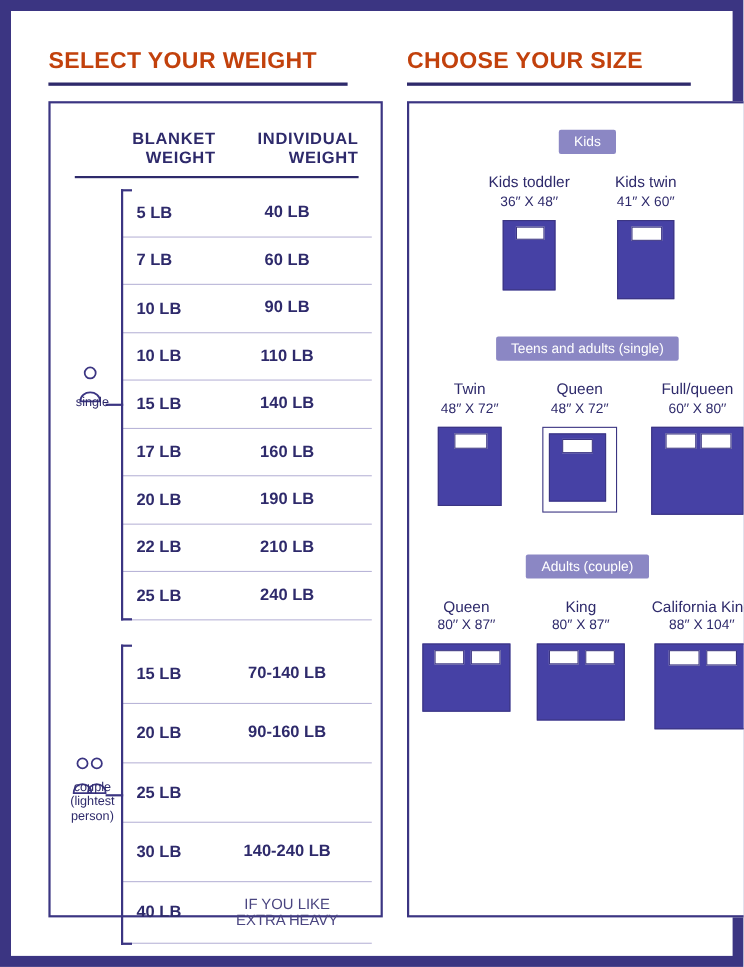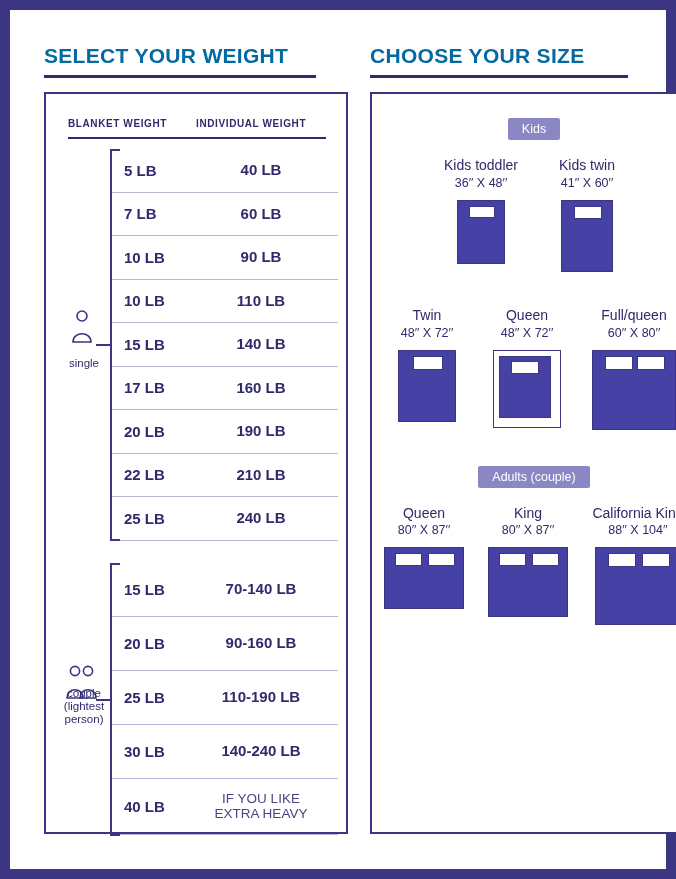--- a/index.html
+++ b/index.html
@@ -28,21 +28,21 @@
     padding: 24px 10px 14px 10px;
     gap: 8px;
   }
   .col-left { width: 318px; }
   .col-right { flex: 1; }
 
   .section-title {
     font-size: 21px;
     font-weight: bold;
     letter-spacing: 0.3px;
-    color: #0369a1;
+    color: #c2410c;
     padding: 0 0 7px 10px;
     display: inline-block;
   }
   .title-wrap { padding-left: 4px; }
   .title-rule {
     height: 3px;
     background: #2e2a6b;
     margin: 0 0 14px 14px;
   }
   .rule-left { width: 272px; }
@@ -57,25 +57,25 @@
   .card-left { height: 742px; padding: 18px 8px 8px 8px; }
   .card-right { height: 742px; padding: 18px 8px 8px 8px; }
 
   
   .head-row {
     display: flex;
     padding: 6px 0 4px 0;
     margin: 0 12px 0 14px;
   }
   .head-cell {
-    font-size: 10px;
+    font-size: 15px;
     font-weight: bold;
     letter-spacing: 0.6px;
     color: #2e2a6b;
-    text-align: left;
+    text-align: right;
   }
   .head-blanket { width: 138px; }
   .head-indiv   { width: 140px; }
   .head-underline {
     height: 2px; background: #2e2a6b;
     margin: 4px 12px 0 14px;
   }
 
   .group { position: relative; }
   .rows { margin-left: 56px; }
@@ -209,21 +209,21 @@
         <div class="brace" style="top:0;height:392px;"></div>
         <div class="brace-tick" style="top:0;"></div>
         <div class="brace-tick" style="top:390px;"></div>
         <div class="connector" style="top:195px;"></div>
         <div class="person-icon" style="top:160px;">
           <svg width="30" height="34" viewBox="0 0 30 34" aria-hidden="true">
             <circle cx="15" cy="7" r="5" fill="none" stroke="#3b3582" stroke-width="1.6"></circle>
             <path d="M6 33 C6 22 24 22 24 33 Z" fill="none" stroke="#3b3582" stroke-width="1.6"></path>
           </svg>
         </div>
-        <div class="person-label" style="top:208px;">
+        <div class="person-label" style="top:188px;">
           <span>single</span>
         </div>
 
         <div class="rows">
           <div class="row">
             <div class="cell-w">5 LB</div>
             <div class="cell-i">40 LB</div>
           </div>
           <div class="row">
             <div class="cell-w">7 LB</div>
@@ -283,21 +283,20 @@
           <div class="row" style="height:54px;">
             <div class="cell-w">15 LB</div>
             <div class="cell-i">70-140 LB</div>
           </div>
           <div class="row" style="height:54px;">
             <div class="cell-w">20 LB</div>
             <div class="cell-i">90-160 LB</div>
           </div>
           <div class="row" style="height:54px;">
             <div class="cell-w">25 LB</div>
-            <div class="cell-i">110-190 LB</div>
           </div>
           <div class="row" style="height:54px;">
             <div class="cell-w">30 LB</div>
             <div class="cell-i">140-240 LB</div>
           </div>
           <div class="row" style="height:56px;">
             <div class="cell-w">40 LB</div>
             <div class="cell-i soft" style="white-space:pre-line;">IF YOU LIKE
 EXTRA HEAVY</div>
           </div>
@@ -328,20 +327,21 @@
             <div class="size-name">Kids twin</div>
             <div class="size-dims">41′′ X 60′′</div>
             <div class="bed" style="width:52px;height:72px;">
               <div class="pillow" style="left:12px;width:28px;height:13px;"></div>
             </div>
           </div>
         </div>
       </div>
 
       <div class="grp" style="margin-top:34px;">
+        <div class="pill">Teens and adults (single)</div>
         <div class="sizes-row" style="gap:18px;">
           <div class="size-item" style="width:82px;">
             <div class="size-name">Twin</div>
             <div class="size-dims">48′′ X 72′′</div>
             <div class="bed" style="width:58px;height:72px;">
               <div class="pillow" style="left:14px;width:30px;height:14px;"></div>
             </div>
           </div>
           <div class="size-item" style="width:82px;">
             <div class="size-name">Queen</div>

